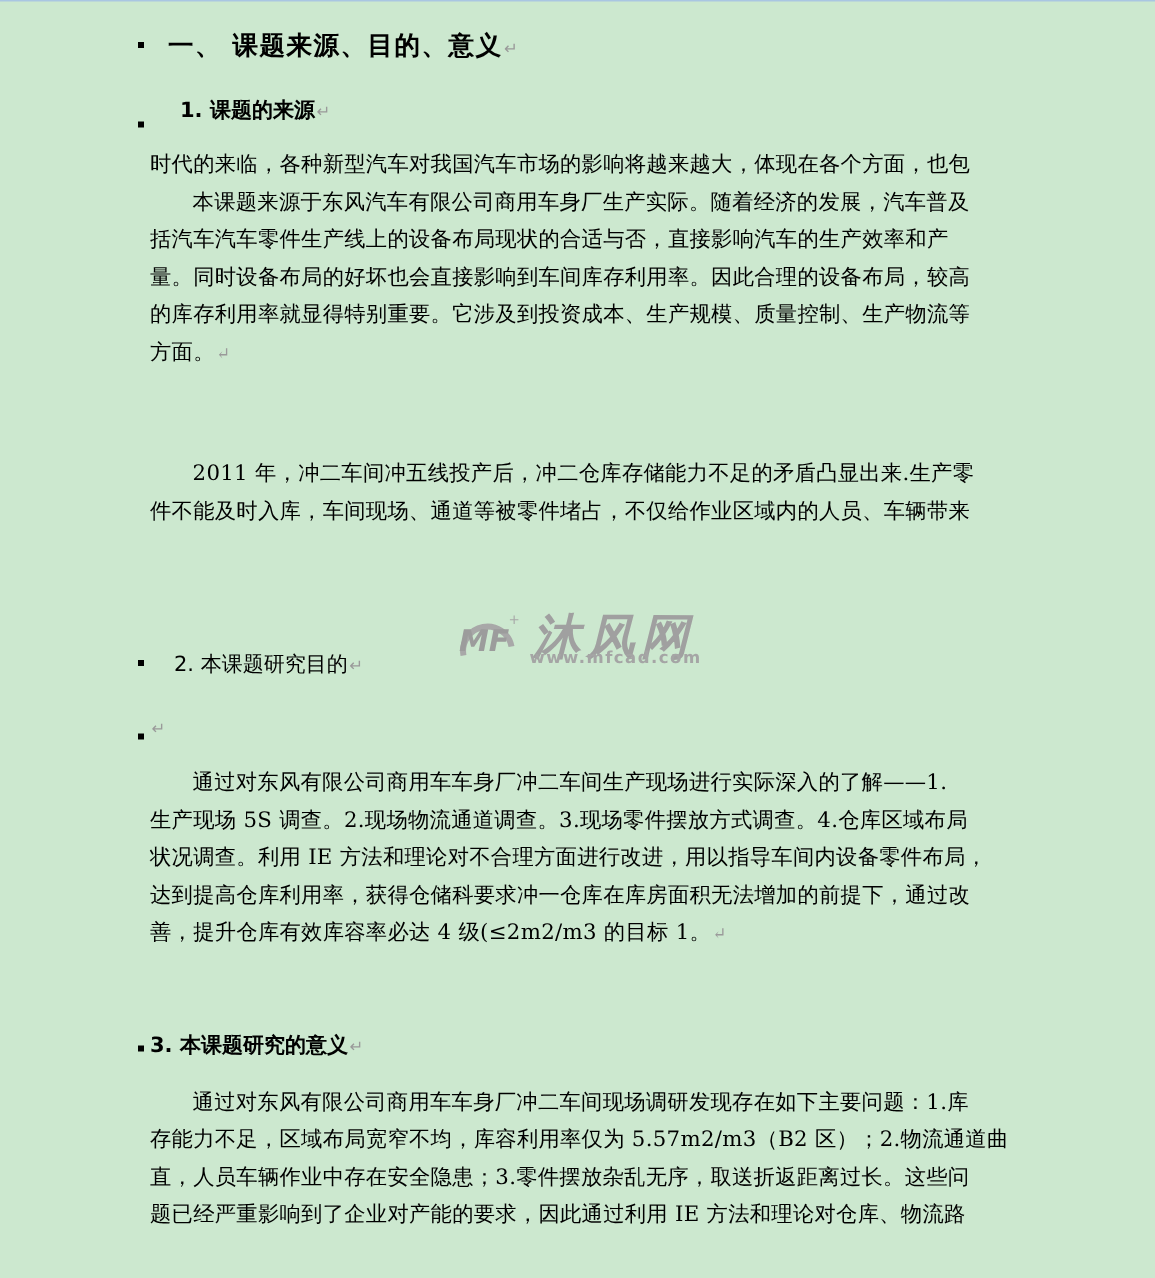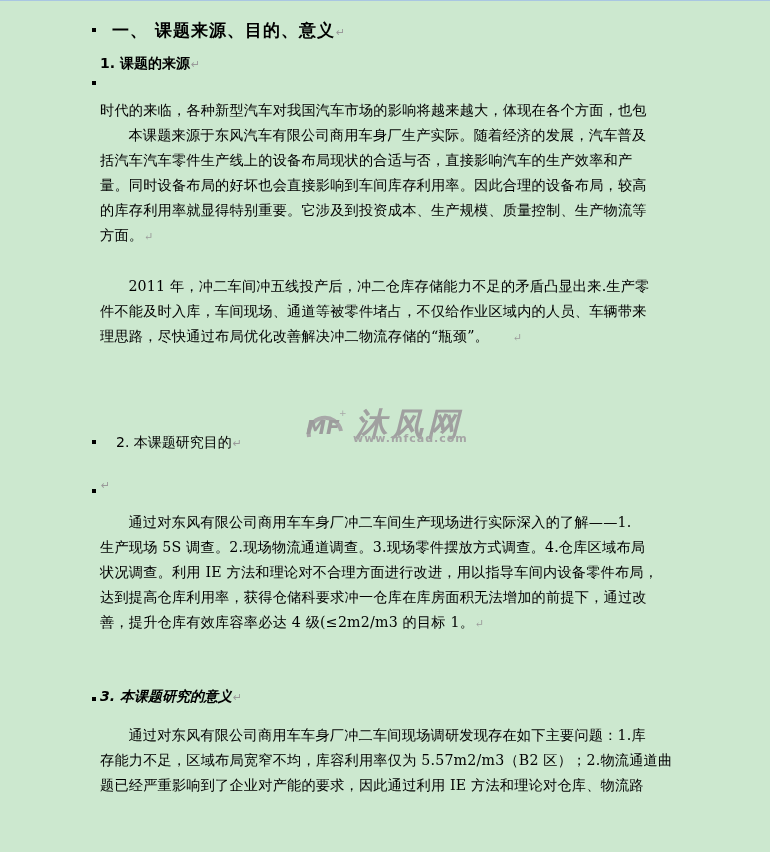--- a/index.html
+++ b/index.html
@@ -57,37 +57,36 @@
 <body>
 
 <div class="page">
 
   <div class="bullet" style="left:92px;top:27px;"></div>
   <div class="h1">
     <span>一、  课题来源、目的、意义</span><span class="mark">↵</span>
   </div>
 
   <div class="bullet" style="left:92px;top:80px;"></div>
-  <div class="h2" style="top:54px;">
+  <div class="h2" style="top:64px;margin-left:20px;">
     <span>1. 课题的来源</span><span class="mark">↵</span>
   </div>
 
   <div class="para" style="top:97px;">
     <span class="line">时代的来临，各种新型汽车对我国汽车市场的影响将越来越大，体现在各个方面，也包</span>
     <span class="line first">本课题来源于东风汽车有限公司商用车身厂生产实际。随着经济的发展，汽车普及</span>
     <span class="line">括汽车汽车零件生产线上的设备布局现状的合适与否，直接影响汽车的生产效率和产</span>
     <span class="line">量。同时设备布局的好坏也会直接影响到车间库存利用率。因此合理的设备布局，较高</span>
     <span class="line">的库存利用率就显得特别重要。它涉及到投资成本、生产规模、质量控制、生产物流等</span>
     <span class="line"><span>方面。</span><span class="mark">↵</span></span>
   </div>
 
-  <div class="para" style="top:273px;">
+  <div class="para" style="top:303px;">
     <span class="line first">2011 年，冲二车间冲五线投产后，冲二仓库存储能力不足的矛盾凸显出来.生产零</span>
     <span class="line">件不能及时入库，车间现场、通道等被零件堵占，不仅给作业区域内的人员、车辆带来</span>
-    <span class="line"><span>理思路，尽快通过布局优化改善解决冲二物流存储的“瓶颈”。</span><span class="mark" style="margin-left:24px;">↵</span></span>
   </div>
 
   <div class="watermark">
     <svg class="wm-logo" viewBox="0 0 44 36">
       <path d="M6 30 A16 16 0 1 1 38 24" fill="none" stroke="#a8a8a8" stroke-width="4"></path>
       <text x="3" y="27" font-size="20" font-weight="bold" font-style="italic" fill="#9c9c9c" font-family="DejaVu Sans, sans-serif">MF</text>
       <text x="36" y="9" font-size="9" fill="#a8a8a8" font-family="DejaVu Sans, sans-serif">+</text>
     </svg>
     <div class="wm-title">沐风网</div>
     <div class="wm-url">www.mfcad.com</div>
@@ -103,23 +102,24 @@
 
   <div class="para" style="top:509px;">
     <span class="line first">通过对东风有限公司商用车车身厂冲二车间生产现场进行实际深入的了解——1.</span>
     <span class="line">生产现场 5S 调查。2.现场物流通道调查。3.现场零件摆放方式调查。4.仓库区域布局</span>
     <span class="line">状况调查。利用 IE 方法和理论对不合理方面进行改进，用以指导车间内设备零件布局，</span>
     <span class="line">达到提高仓库利用率，获得仓储科要求冲一仓库在库房面积无法增加的前提下，通过改</span>
     <span class="line"><span>善，提升仓库有效库容率必达 4 级(≤2m2/m3 的目标 1。</span><span class="mark">↵</span></span>
   </div>
 
   <div class="bullet" style="left:92px;top:696px;"></div>
-  <div class="h2" style="top:687px;font-style:italic;">
+  <div class="h2" style="top:687px;">
     <span>3. 本课题研究的意义</span><span class="mark">↵</span>
   </div>
 
   <div class="para" style="top:722px;">
     <span class="line first">通过对东风有限公司商用车车身厂冲二车间现场调研发现存在如下主要问题：1.库</span>
     <span class="line">存能力不足，区域布局宽窄不均，库容利用率仅为 5.57m2/m3（B2 区）；2.物流通道曲</span>
+    <span class="line">直，人员车辆作业中存在安全隐患；3.零件摆放杂乱无序，取送折返距离过长。这些问</span>
     <span class="line">题已经严重影响到了企业对产能的要求，因此通过利用 IE 方法和理论对仓库、物流路</span>
   </div>
 
 </div>
 
 </body></html>

